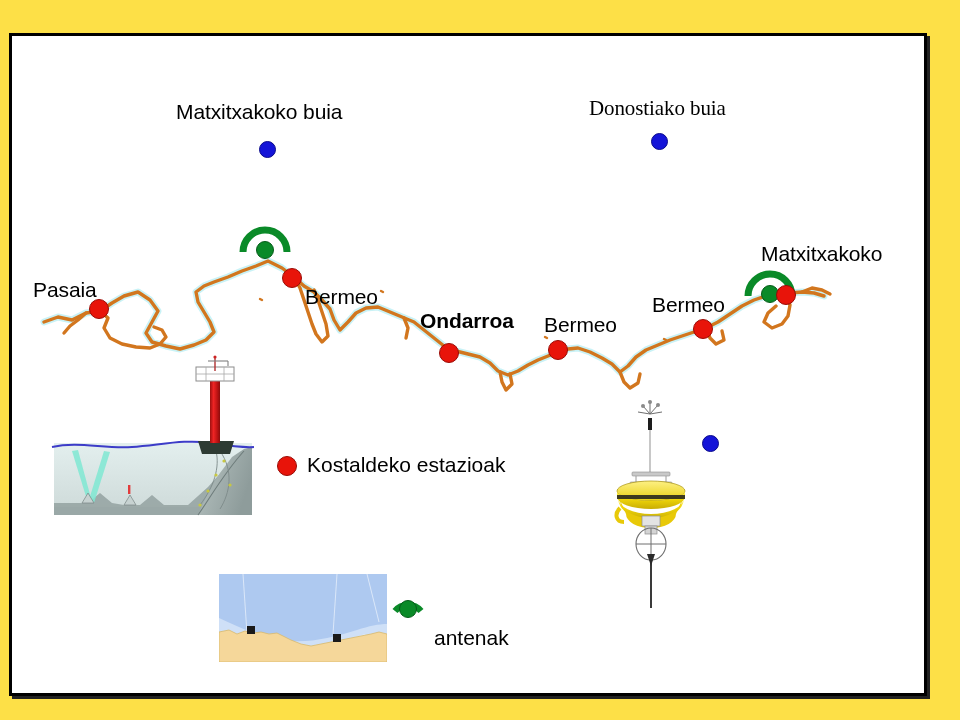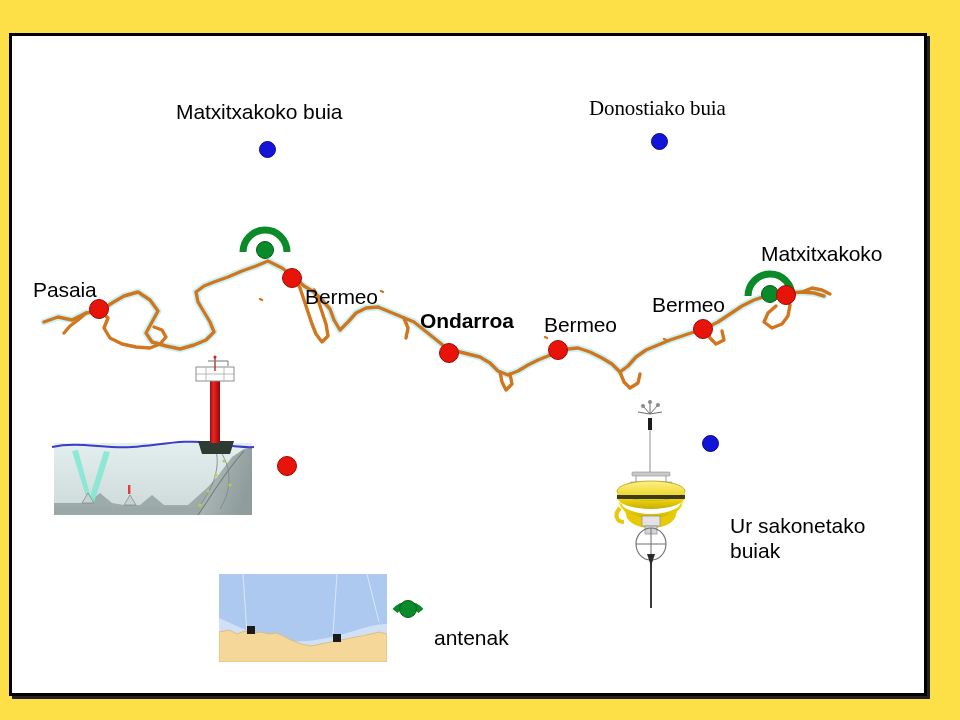--- a/index.html
+++ b/index.html
@@ -166,20 +166,21 @@
     <line x1="158" y1="12" x2="158" y2="26" stroke="#a8a8a8" stroke-width="0.8"></line>
     <line x1="176" y1="12" x2="176" y2="26" stroke="#a8a8a8" stroke-width="0.8"></line>
 
     <line x1="167" y1="16" x2="167" y2="2" stroke="#b03030" stroke-width="1.4"></line>
     <line x1="160" y1="6" x2="180" y2="6" stroke="#808080" stroke-width="1.1"></line>
     <line x1="180" y1="6" x2="180" y2="11" stroke="#808080" stroke-width="1.1"></line>
     <circle cx="167" cy="2" r="1.6" fill="#cc2222"></circle>
   </svg>
 
   <div class="dot red" style="left:277px;top:456px;width:20px;height:20px;"></div>
+  <div class="legendlabel" style="left:307px;top:453px;">Kostaldeko estazioak</div>
 
   <svg style="position:absolute;left:612px;top:396px;" width="100" height="215" viewBox="0 0 100 215">
     <defs>
       <linearGradient id="hullG" x1="0" y1="0" x2="0" y2="1">
         <stop offset="0%" stop-color="#fff25a"></stop>
         <stop offset="40%" stop-color="#f2d90a"></stop>
         <stop offset="100%" stop-color="#c9ad05"></stop>
       </linearGradient>
       <linearGradient id="deckG" x1="0" y1="0" x2="0" y2="1">
         <stop offset="0%" stop-color="#fdf083"></stop>
@@ -220,24 +221,20 @@
 
     <ellipse cx="39" cy="148" rx="15" ry="16" fill="none" stroke="#6e6e6e" stroke-width="1.1"></ellipse>
     <line x1="39" y1="132" x2="39" y2="164" stroke="#6e6e6e" stroke-width="1"></line>
     <line x1="24" y1="148" x2="54" y2="148" stroke="#6e6e6e" stroke-width="1"></line>
 
     <line x1="39" y1="164" x2="39" y2="212" stroke="#3a3a3a" stroke-width="2"></line>
     <polygon points="39,170 35,158 43,158" fill="#2a2a2a"></polygon>
   </svg>
 
   <div class="dot blue" style="left:702px;top:435px;width:17px;height:17px;"></div>
-  <div class="legendlabel two" style="left:730px;top:513px;">
-    <span>Ur sakonetako</span><br>
-    <span>buiak</span>
-  </div>
 
   <svg style="position:absolute;left:219px;top:574px;" width="168" height="88" viewBox="0 0 168 88">
     <rect x="0" y="0" width="168" height="88" fill="#f5d79a"></rect>
 
     <path d="M0,0 L168,0 L168,62 C140,58 120,70 96,72 C70,74 44,66 22,62 C12,60 6,58 0,56 Z" fill="#aec9f0"></path>
 
     <path d="M0,44 C18,52 36,62 62,66 C88,70 112,64 138,56 C150,52 160,50 168,50
              L168,70 C140,66 116,76 92,78 C64,80 36,70 14,64 C8,62 4,60 0,58 Z" fill="#cfe0f7"></path>
     <path d="M30,62 C44,72 66,76 90,74 C110,72 128,66 146,60 L148,68
              C126,76 102,82 78,80 C56,78 40,72 28,66 Z" fill="#e2ecfb"></path>

